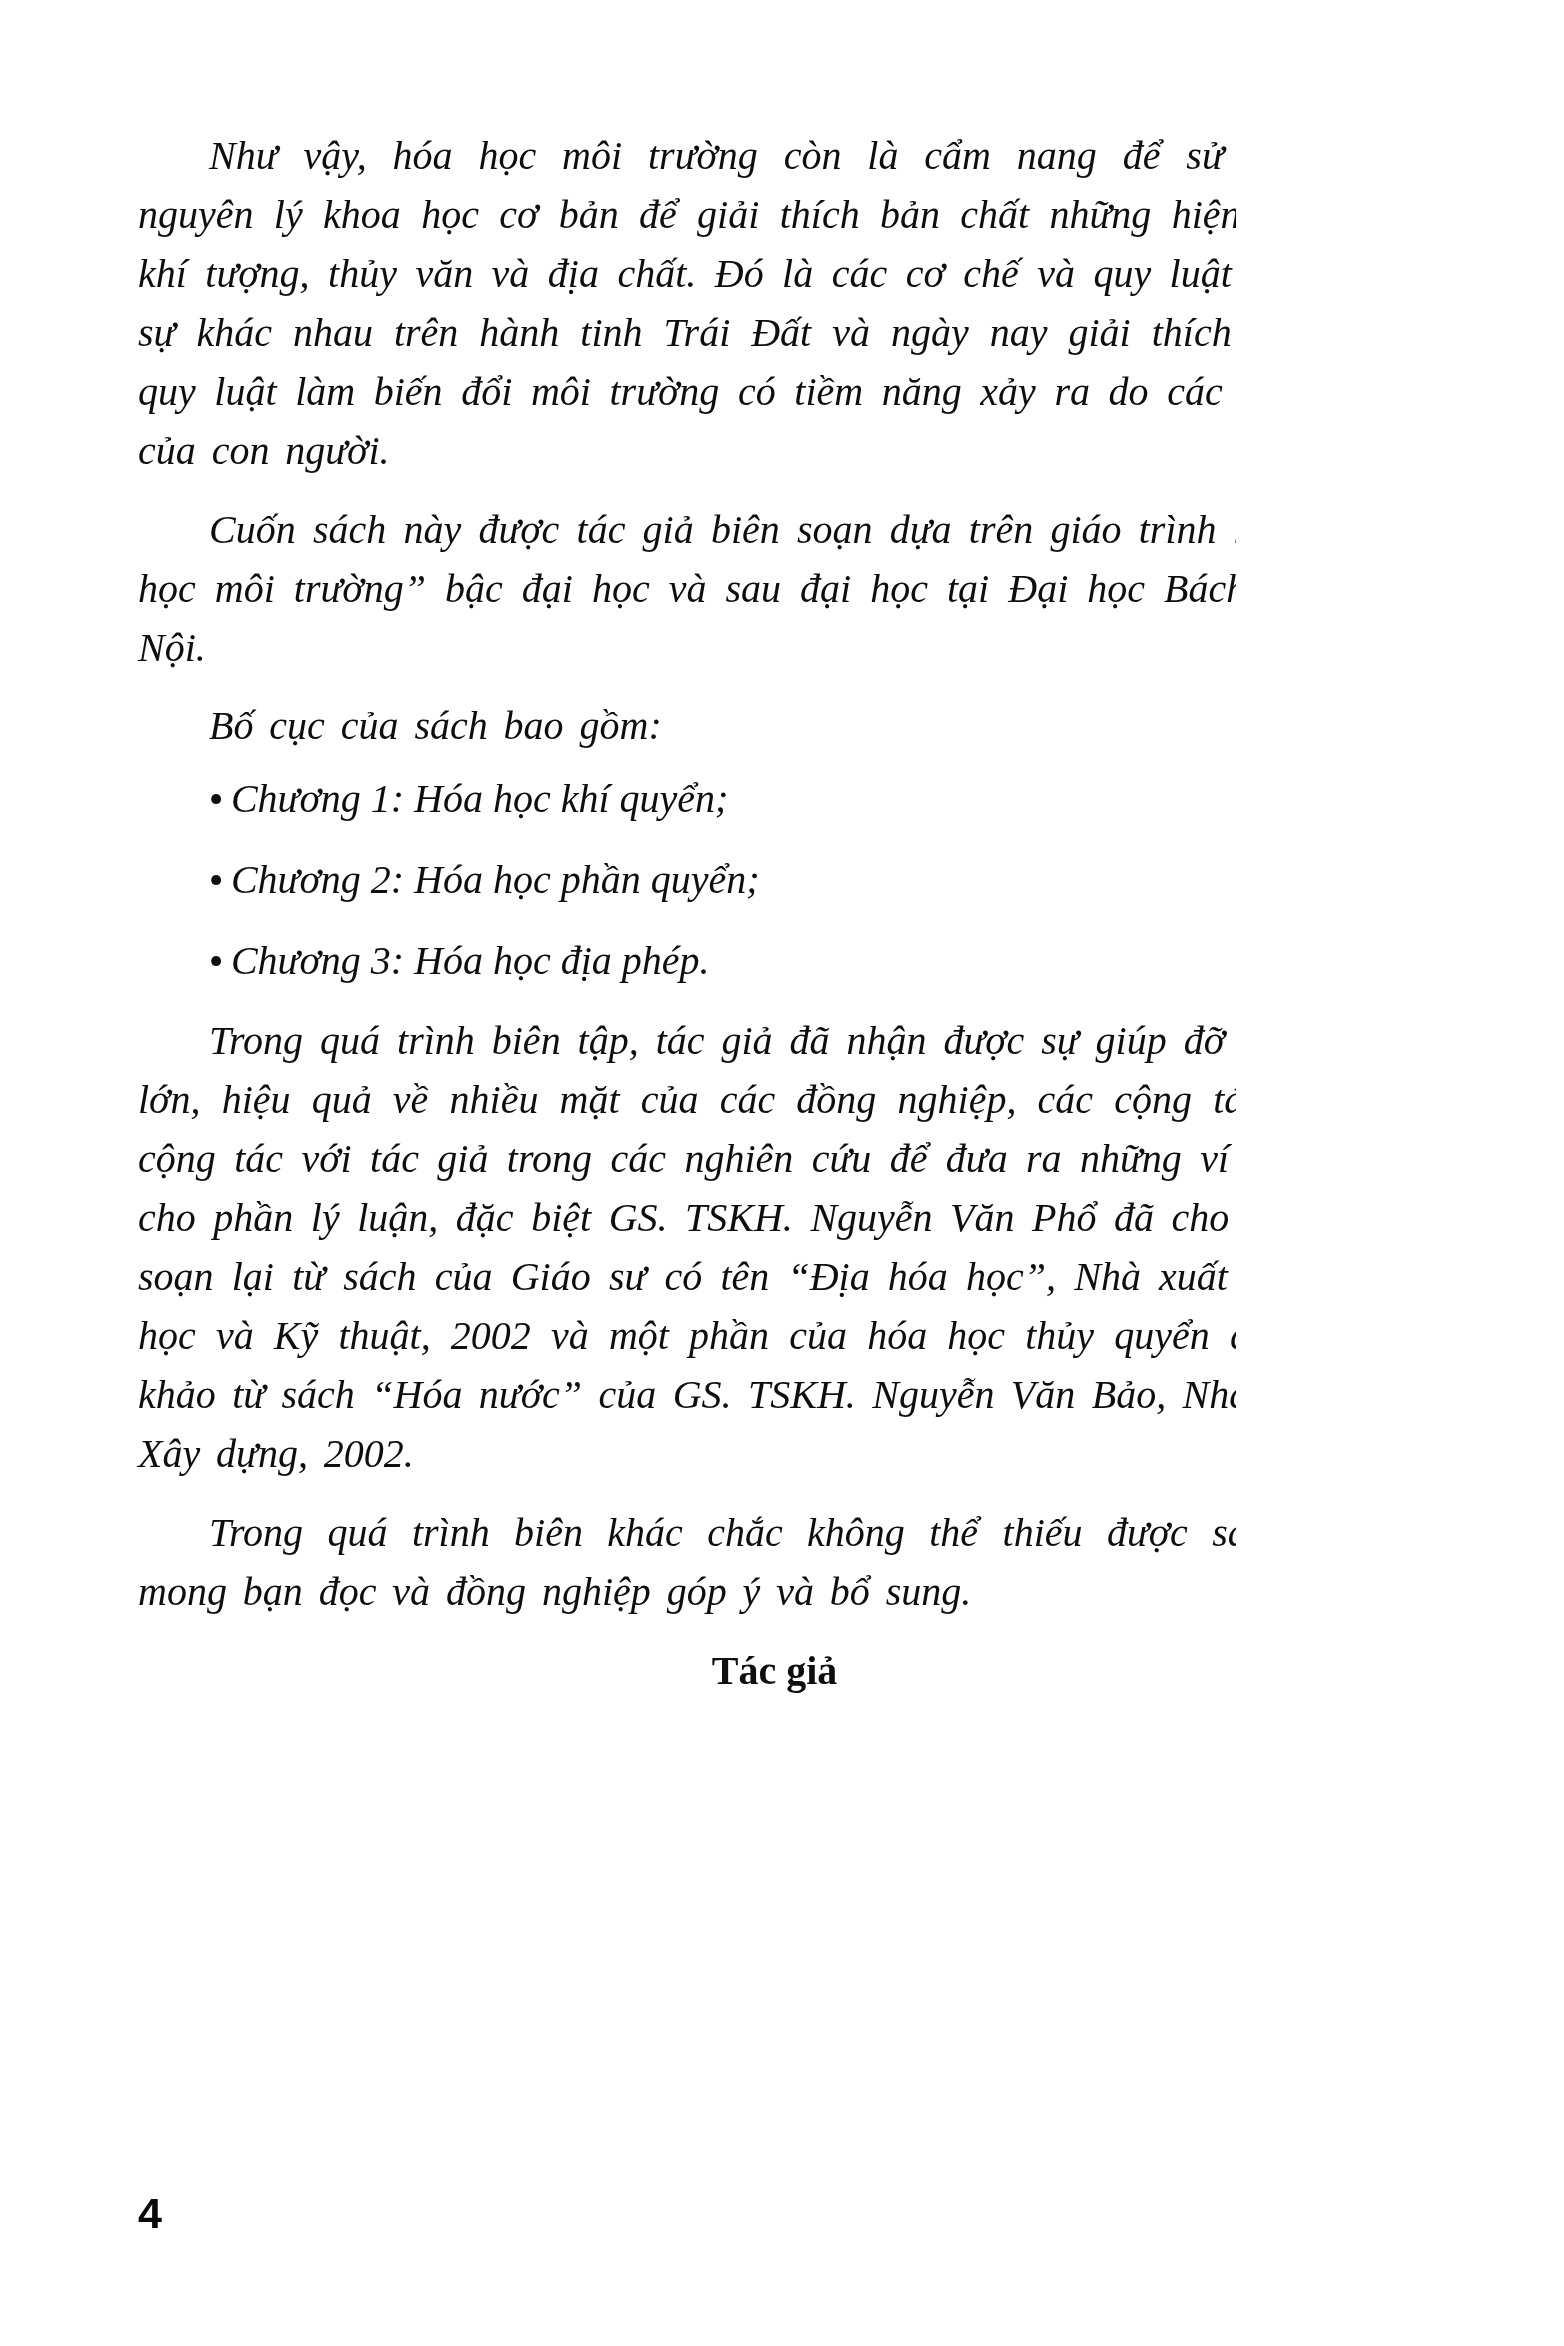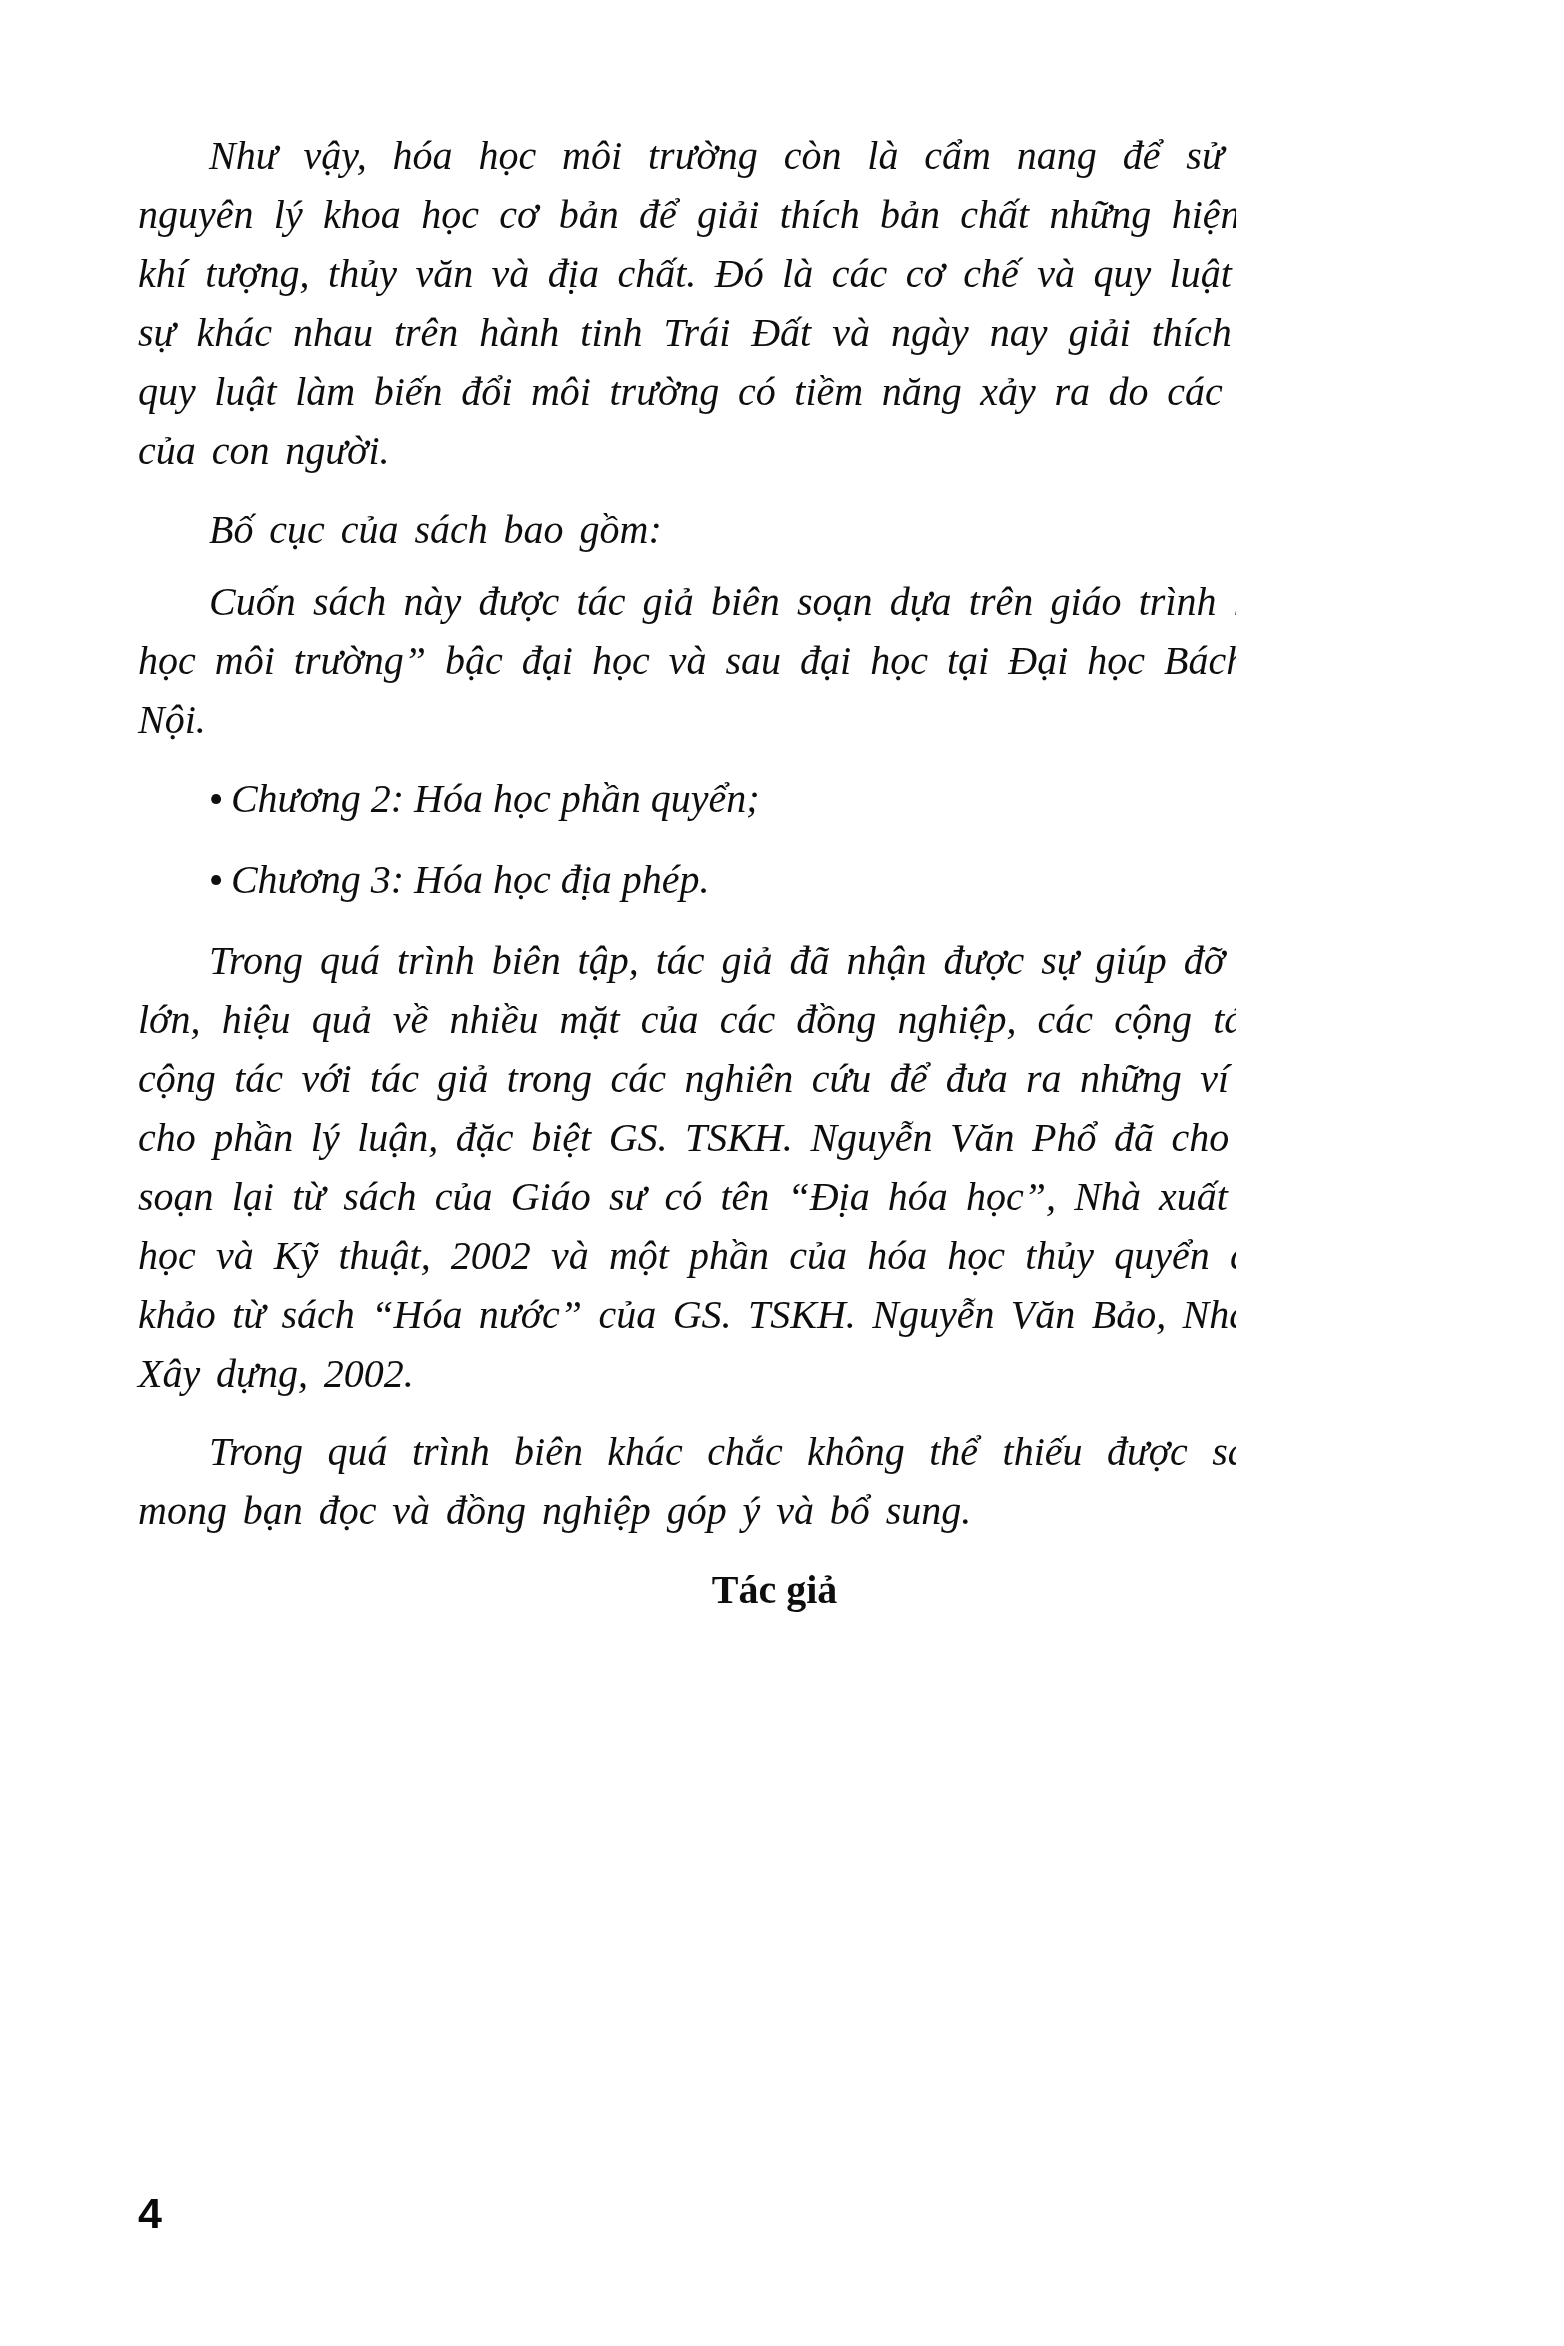--- a/index.html
+++ b/index.html
@@ -74,25 +74,28 @@
   }
 </style>
 </head>
 <body>
 
 <div class="page">
   <main class="content">
 
     <p class="para">Như vậy, hóa học môi trường còn là cẩm nang để sử dụng các nguyên lý khoa học cơ bản để giải thích bản chất những hiện tượng về khí tượng, thủy văn và địa chất. Đó là các cơ chế và quy luật tạo thành sự khác nhau trên hành tinh Trái Đất và ngày nay giải thích về những quy luật làm biến đổi môi trường có tiềm năng xảy ra do các hoạt động của con người.</p>
 
+    <p class="para">Cuốn sách này được tác giả biên soạn dựa trên giáo trình môn “Hóa học môi trường” bậc đại học và sau đại học tại Đại học Bách khoa Hà Nội.</p>
+
     <p class="para no-space-after">Bố cục của sách bao gồm:</p>
 
-    <p class="para">Cuốn sách này được tác giả biên soạn dựa trên giáo trình môn “Hóa học môi trường” bậc đại học và sau đại học tại Đại học Bách khoa Hà Nội.</p>
-
     <ul class="bullet-list">
+      <li class="bullet-item">
+        <span class="bullet-marker">•</span><span>Chương 1: Hóa học khí quyển;</span>
+      </li>
       <li class="bullet-item">
         <span class="bullet-marker">•</span><span>Chương 2: Hóa học phần quyển;</span>
       </li>
       <li class="bullet-item">
         <span class="bullet-marker">•</span><span>Chương 3: Hóa học địa phép.</span>
       </li>
     </ul>
 
     <p class="para">Trong quá trình biên tập, tác giả đã nhận được sự giúp đỡ hết sức to lớn, hiệu quả về nhiều mặt của các đồng nghiệp, các cộng tác viên đã cộng tác với tác giả trong các nghiên cứu để đưa ra những ví dụ cụ thể cho phần lý luận, đặc biệt GS. TSKH. Nguyễn Văn Phổ đã cho phép biên soạn lại từ sách của Giáo sư có tên “Địa hóa học”, Nhà xuất bản Khoa học và Kỹ thuật, 2002 và một phần của hóa học thủy quyển được tham khảo từ sách “Hóa nước” của GS. TSKH. Nguyễn Văn Bảo, Nhà xuất bản Xây dựng, 2002.</p>
 

